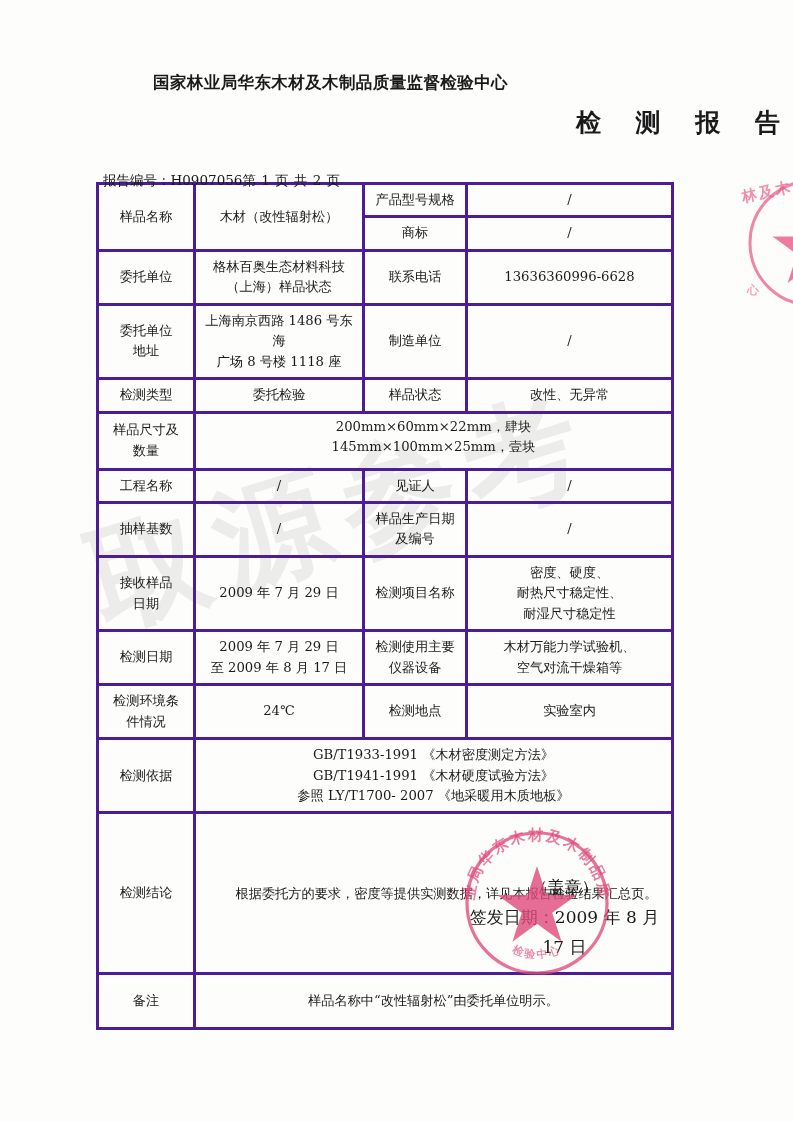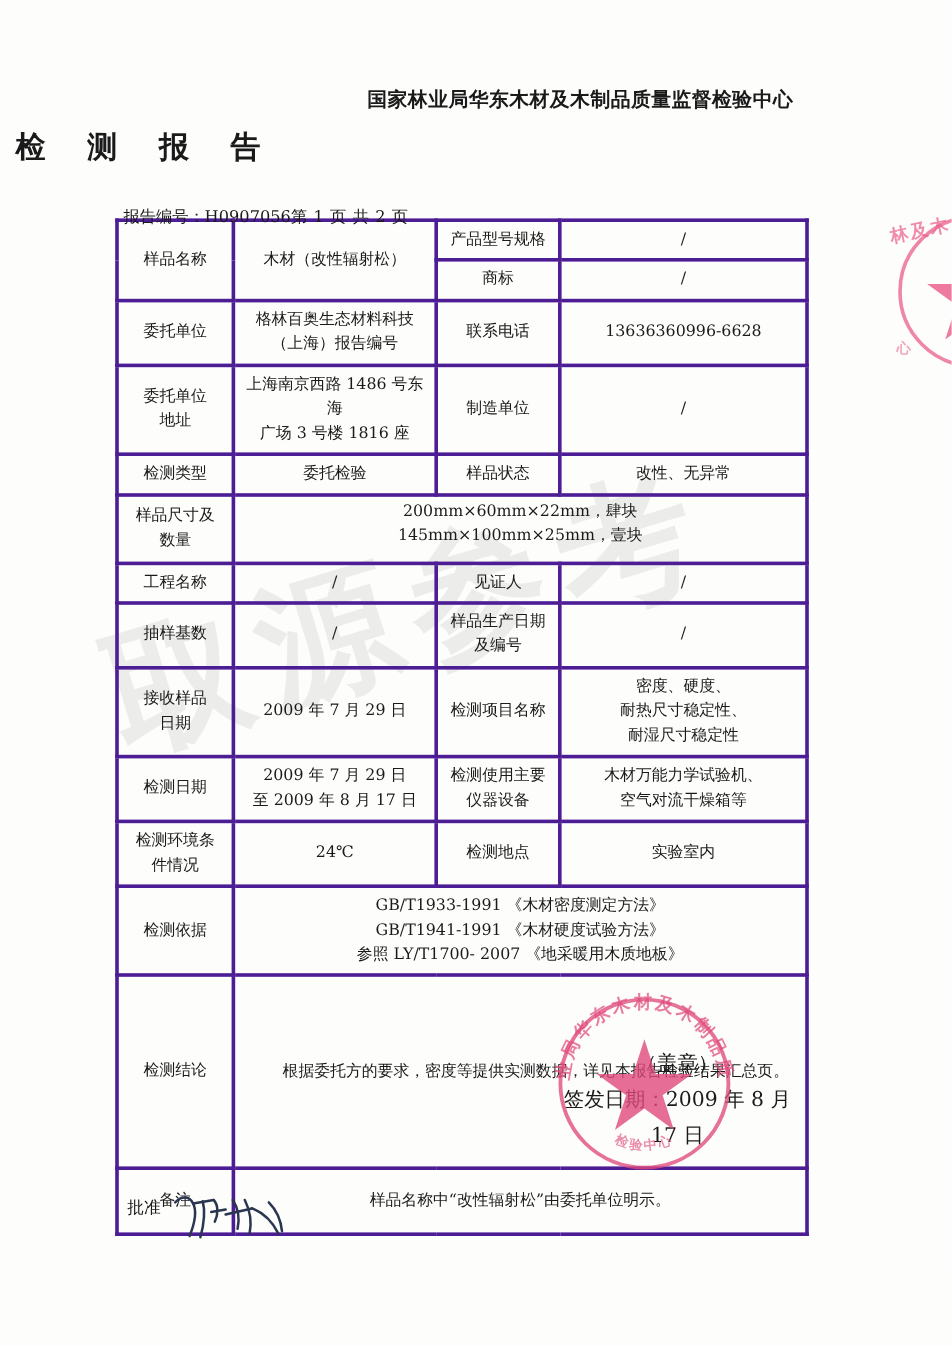--- a/index.html
+++ b/index.html
@@ -41,32 +41,32 @@
     white-space: nowrap;
     line-height: 1.05;
   }
 
   
   .hdr-org {
     position: absolute;
     top: 72px;
     left: 0;
     width: 661px;
-    text-align: right;
+    text-align: center;
     font-size: 16.5px;
     font-weight: bold;
     letter-spacing: 0.4px;
     z-index: 4;
   }
   .hdr-title {
     position: absolute;
     top: 106px;
     left: 0;
     width: 793px;
-    text-align: left;
+    text-align: right;
     font-size: 25px;
     font-weight: bold;
     letter-spacing: 13px;
     text-indent: 13px;
     z-index: 4;
   }
   .meta-row {
     position: absolute;
     top: 172px;
     left: 103px;
@@ -210,34 +210,34 @@
     </tr>
     <tr>
       <td>商标</td>
       <td>/</td>
     </tr>
 
     <tr>
       <td class="lbl">委托单位</td>
       <td>
         <div>格林百奥生态材料科技</div>
-        <div>（上海）报告编号</div>
+        <div>（上海）样品状态</div>
       </td>
       <td>联系电话</td>
       <td>13636360996-6628</td>
     </tr>
 
     <tr>
       <td class="lbl">
         <div>委托单位</div>
         <div>地址</div>
       </td>
       <td>
         <div>上海南京西路 1486 号东海</div>
-        <div>广场 3 号楼 1816 座</div>
+        <div>广场 8 号楼 1118 座</div>
       </td>
       <td>制造单位</td>
       <td>/</td>
     </tr>
 
     <tr>
       <td class="lbl">检测类型</td>
       <td>委托检验</td>
       <td>样品状态</td>
       <td>改性、无异常</td>
@@ -363,33 +363,16 @@
     <text x="6" y="34" transform="rotate(-12 6 34)">林及木</text>
   </g>
   <polygon opacity="0.82" fill="#e8507f" points="75,40 84.3,68.6 114.4,68.6 90.0,86.3 99.3,114.9 75,97.2 50.7,114.9 60.0,86.3 35.6,68.6 65.7,68.6"></polygon>
   <g opacity="0.55" fill="#e8507f" font-family="'DejaVu Sans','Liberation Sans',sans-serif" font-size="12" font-weight="bold">
     <text x="10" y="126">心</text>
   </g>
 </svg>
 
 <div class="sig-row">
 
-  <div class="sig-block s1">
-    <span class="sig-label">批准</span>
-    <svg class="sig-ink" width="110" height="56" viewBox="0 0 110 56">
-      <g fill="none" stroke="#2a3550" stroke-width="2.1" stroke-linecap="round">
-        <path d="M8,18 C14,12 20,13 23,19 C26,25 24,36 20,46"></path>
-        <path d="M23,19 L40,16"></path>
-        <path d="M31,17 C33,25 32,36 29,47"></path>
-        <path d="M40,16 C44,20 44,28 41,34"></path>
-        <path d="M38,26 L50,24"></path>
-        <path d="M56,16 C60,22 62,30 60,40"></path>
-        <path d="M50,28 L72,23"></path>
-        <path d="M66,16 C70,24 72,34 70,44"></path>
-        <path d="M72,23 C80,26 88,32 94,44"></path>
-        <path d="M86,18 C92,24 96,32 97,42"></path>
-      </g>
-    </svg>
-  </div>
 
 
 
 </div>
 
 </body></html>

